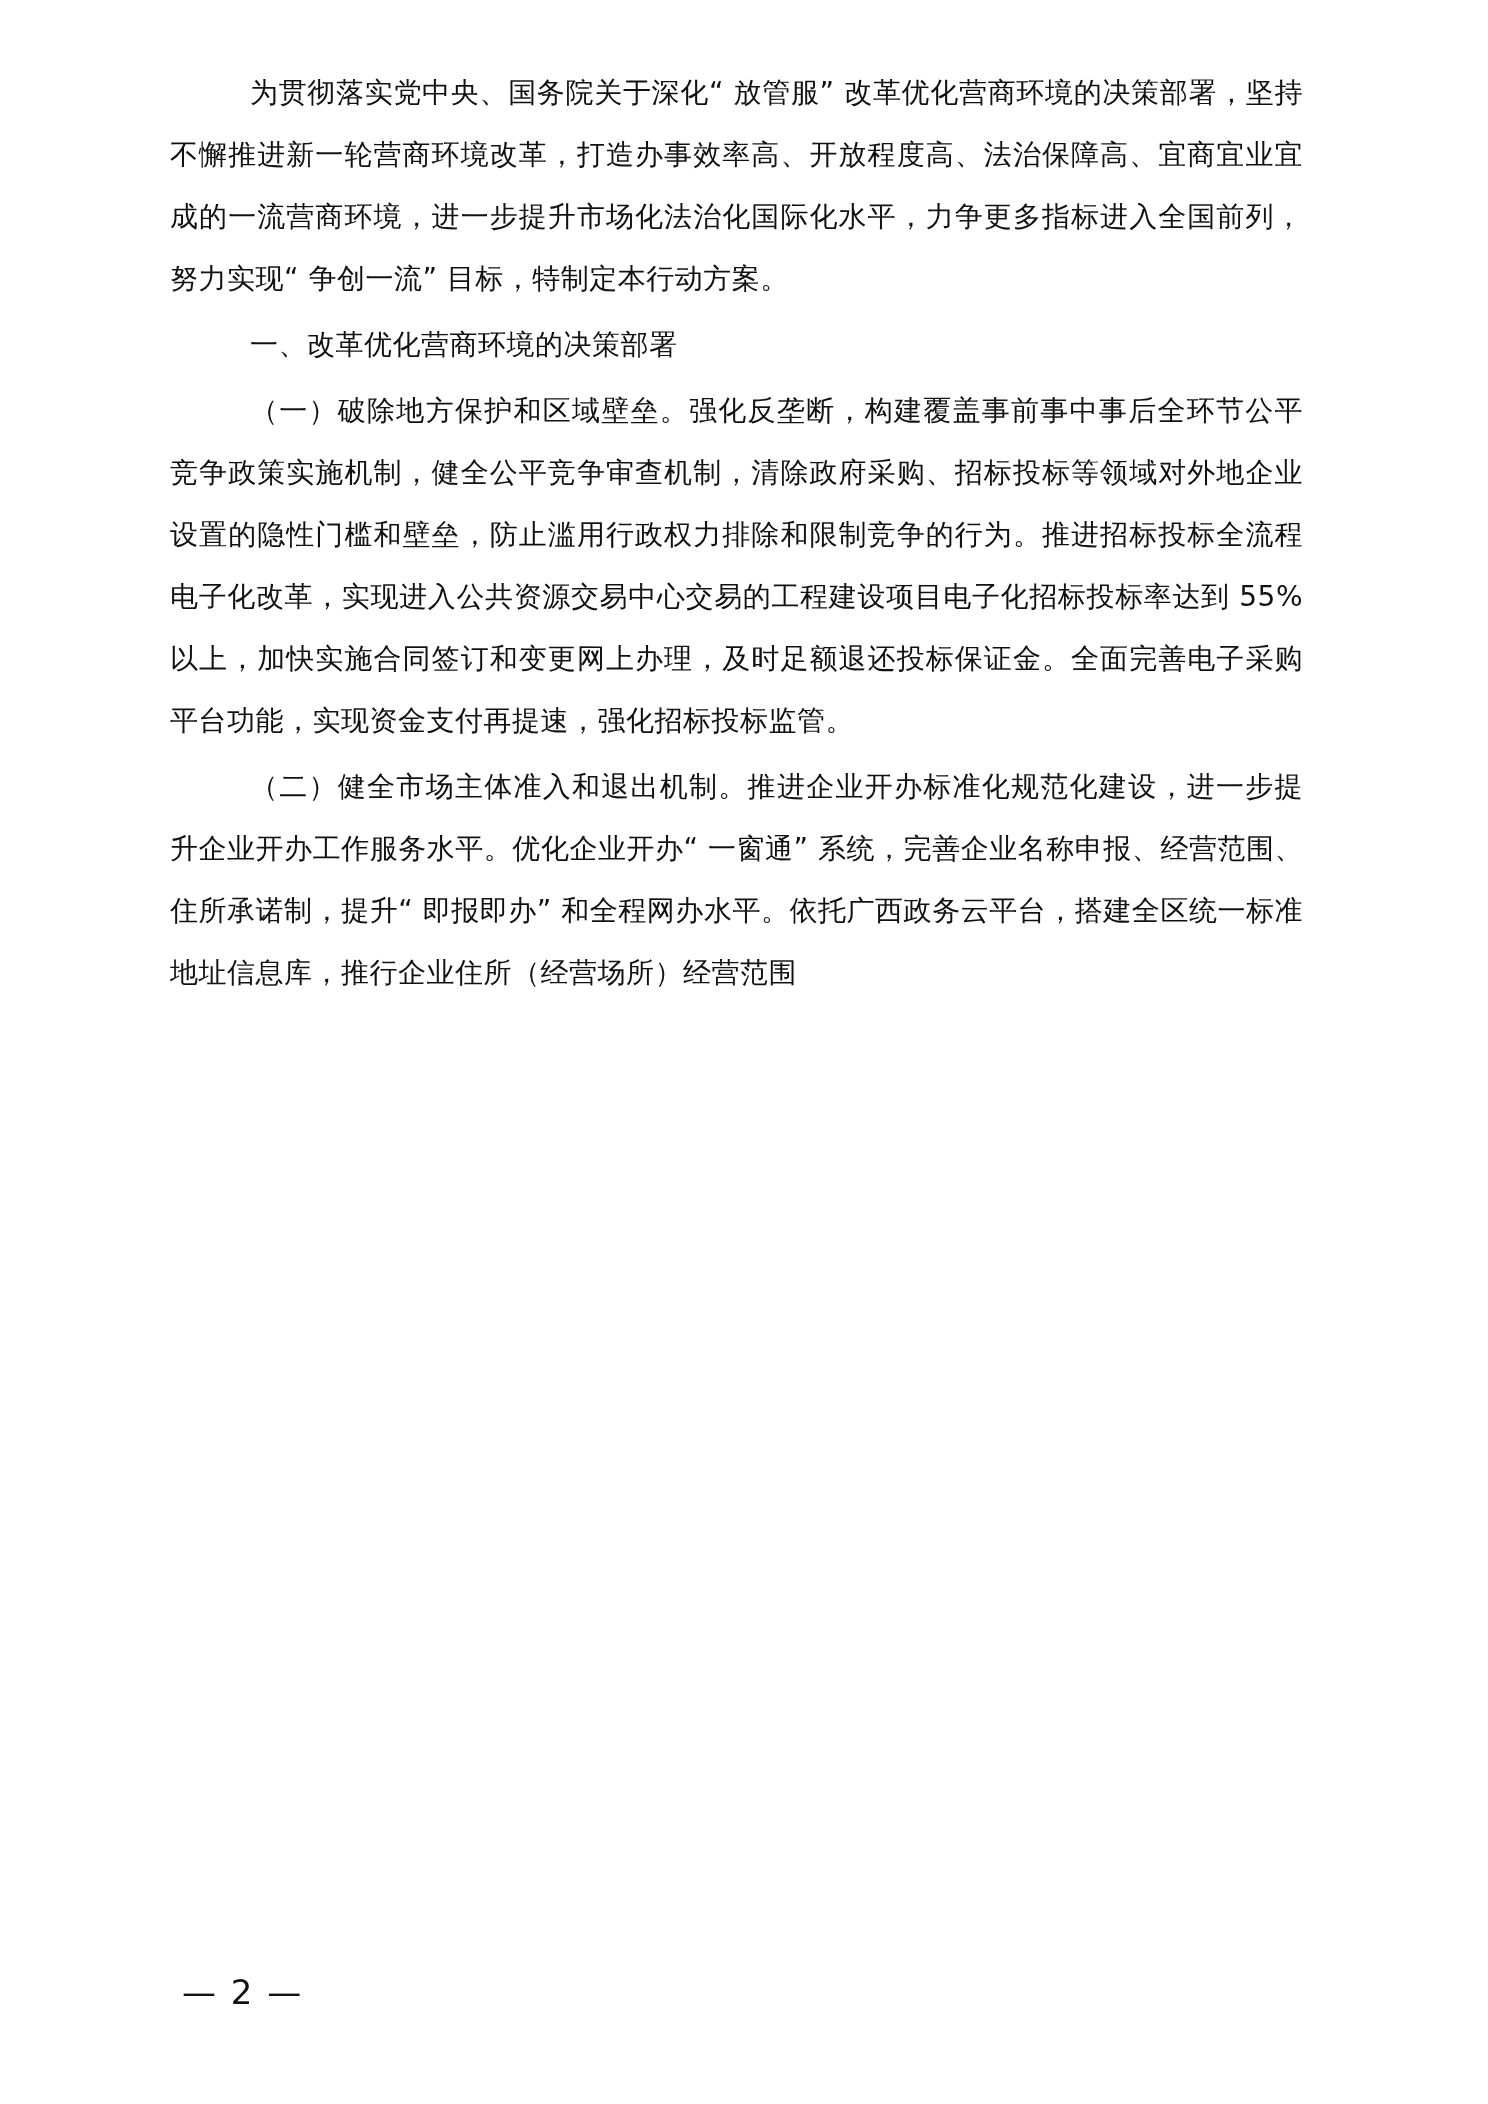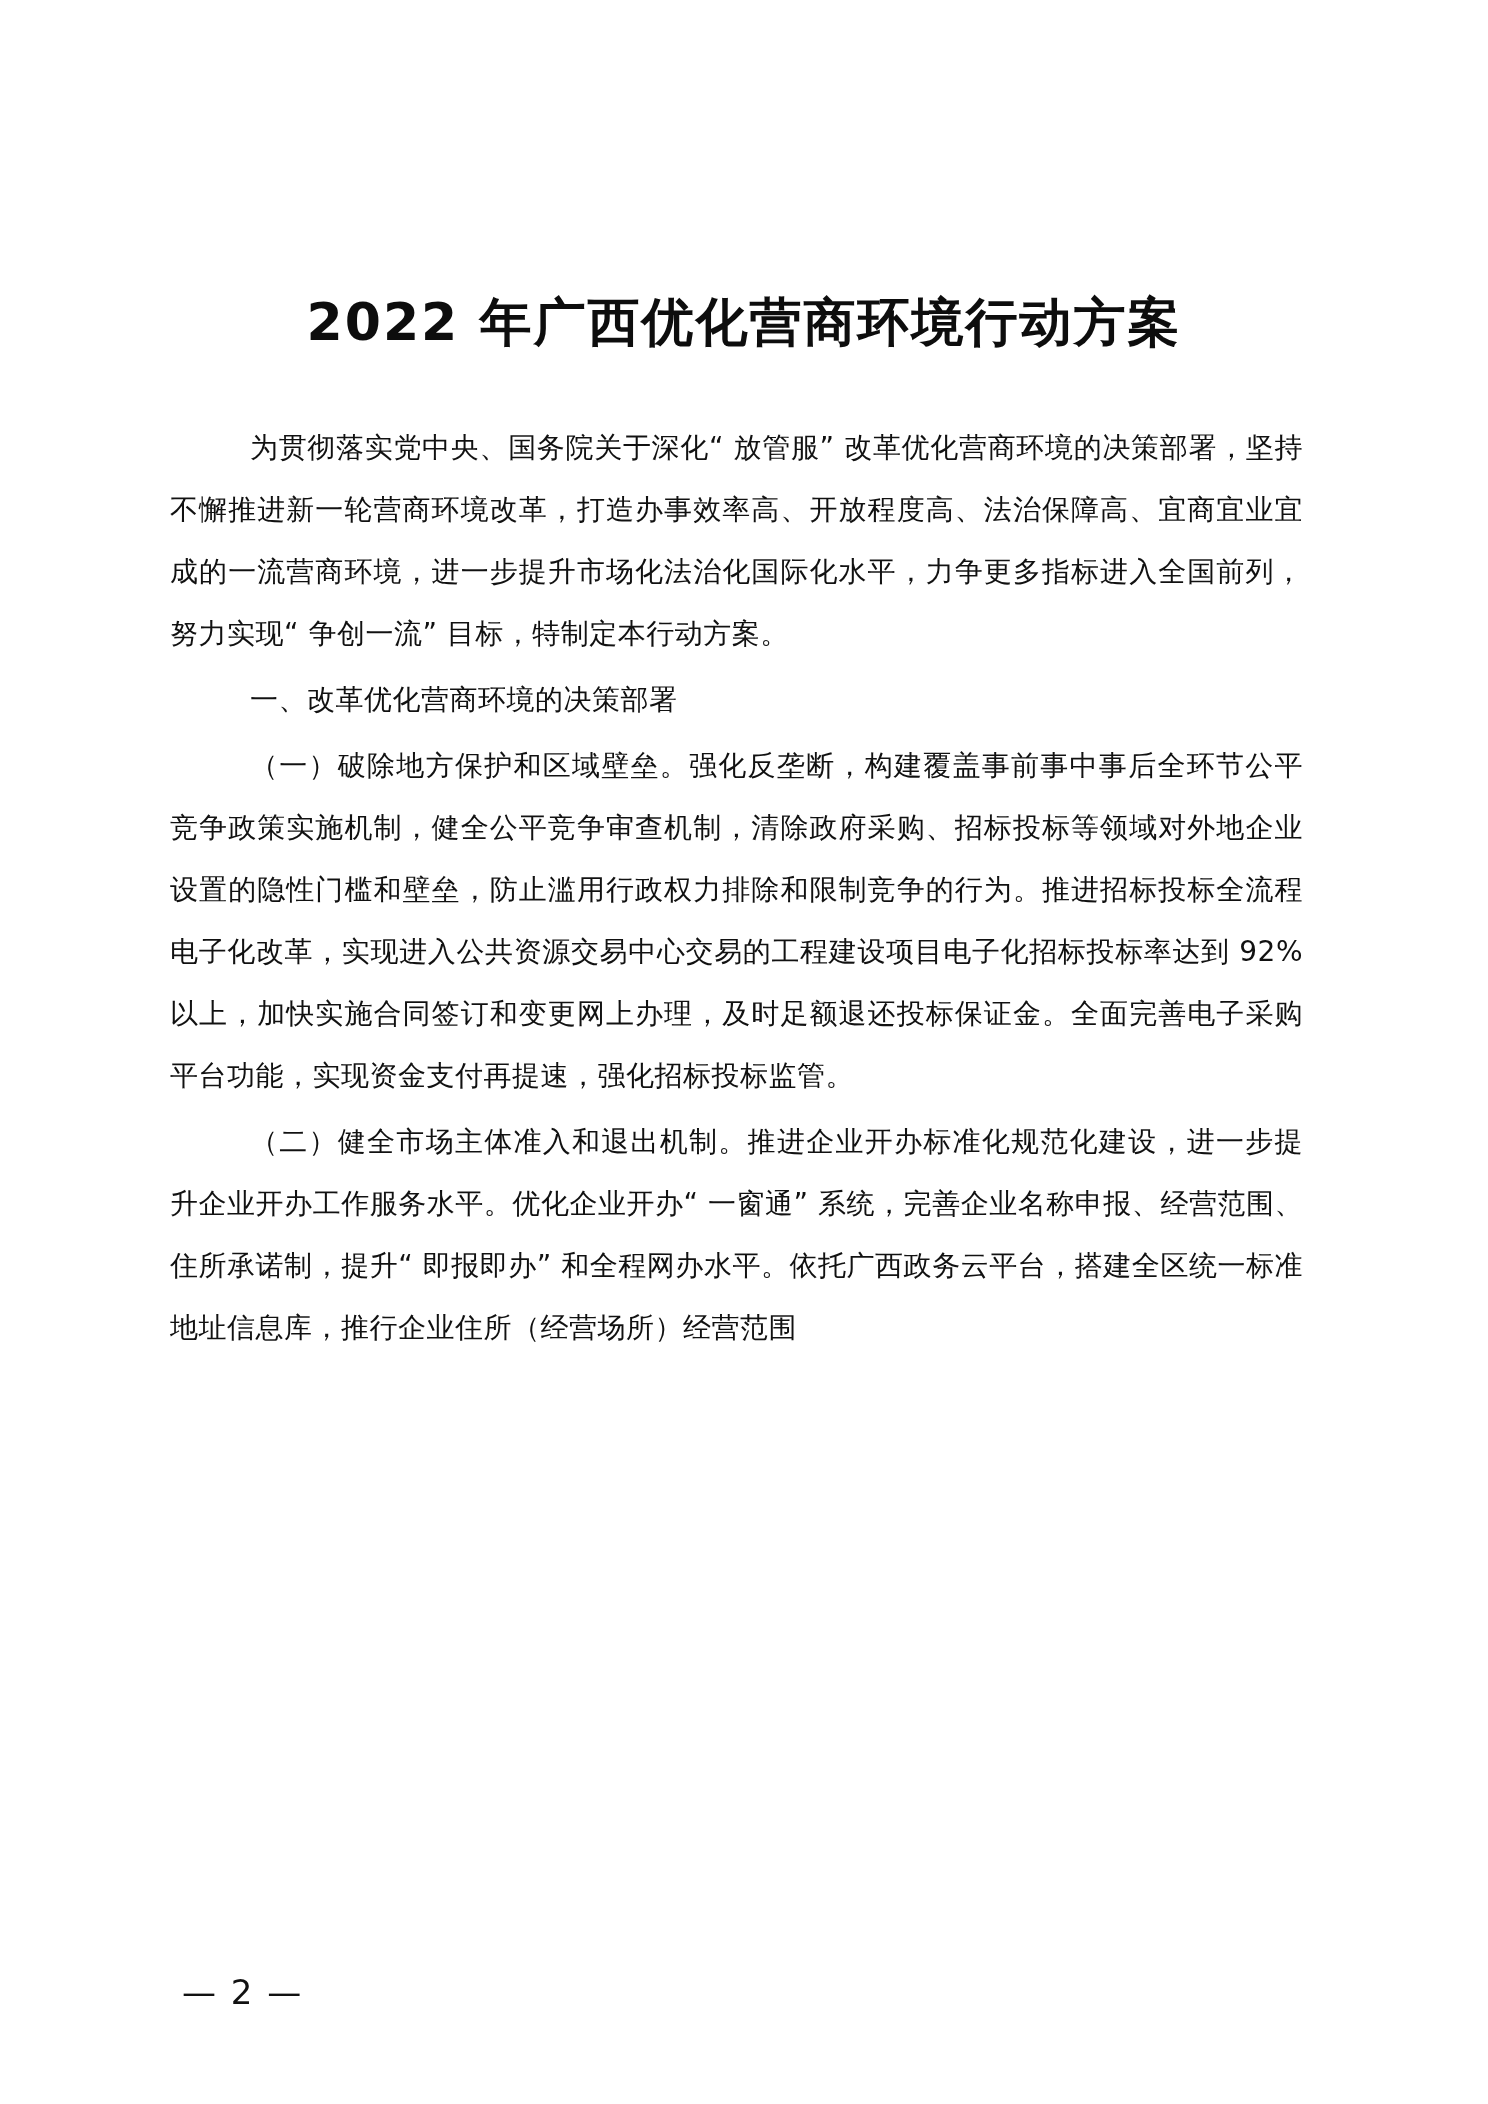--- a/index.html
+++ b/index.html
@@ -62,23 +62,22 @@
     font-size: 34px;
     color: #111111;
     letter-spacing: 2px;
   }
 </style>
 </head>
 <body>
 
 <div class="page">
 
-  <h1 class="doc-title">2022 年广西优化营商环境行动方案</h1>
 
   <div class="body-block">
     <p class="para">为贯彻落实党中央、国务院关于深化“ 放管服” 改革优化营商环境的决策部署，坚持不懈推进新一轮营商环境改革，打造办事效率高、开放程度高、法治保障高、宜商宜业宜成的一流营商环境，进一步提升市场化法治化国际化水平，力争更多指标进入全国前列，努力实现“ 争创一流” 目标，特制定本行动方案。</p>
     <p class="para heading">一、改革优化营商环境的决策部署</p>
-    <p class="para">（一）破除地方保护和区域壁垒。强化反垄断，构建覆盖事前事中事后全环节公平竞争政策实施机制，健全公平竞争审查机制，清除政府采购、招标投标等领域对外地企业设置的隐性门槛和壁垒，防止滥用行政权力排除和限制竞争的行为。推进招标投标全流程电子化改革，实现进入公共资源交易中心交易的工程建设项目电子化招标投标率达到 92% 以上，加快实施合同签订和变更网上办理，及时足额退还投标保证金。全面完善电子采购平台功能，实现资金支付再提速，强化招标投标监管。</p>
+    <p class="para">（一）破除地方保护和区域壁垒。强化反垄断，构建覆盖事前事中事后全环节公平竞争政策实施机制，健全公平竞争审查机制，清除政府采购、招标投标等领域对外地企业设置的隐性门槛和壁垒，防止滥用行政权力排除和限制竞争的行为。推进招标投标全流程电子化改革，实现进入公共资源交易中心交易的工程建设项目电子化招标投标率达到 55% 以上，加快实施合同签订和变更网上办理，及时足额退还投标保证金。全面完善电子采购平台功能，实现资金支付再提速，强化招标投标监管。</p>
     <p class="para">（二）健全市场主体准入和退出机制。推进企业开办标准化规范化建设，进一步提升企业开办工作服务水平。优化企业开办“ 一窗通” 系统，完善企业名称申报、经营范围、住所承诺制，提升“ 即报即办” 和全程网办水平。依托广西政务云平台，搭建全区统一标准地址信息库，推行企业住所（经营场所）经营范围</p>
   </div>
 
   <div class="page-number">— 2 —</div>
 </div>
 
 </body></html>

